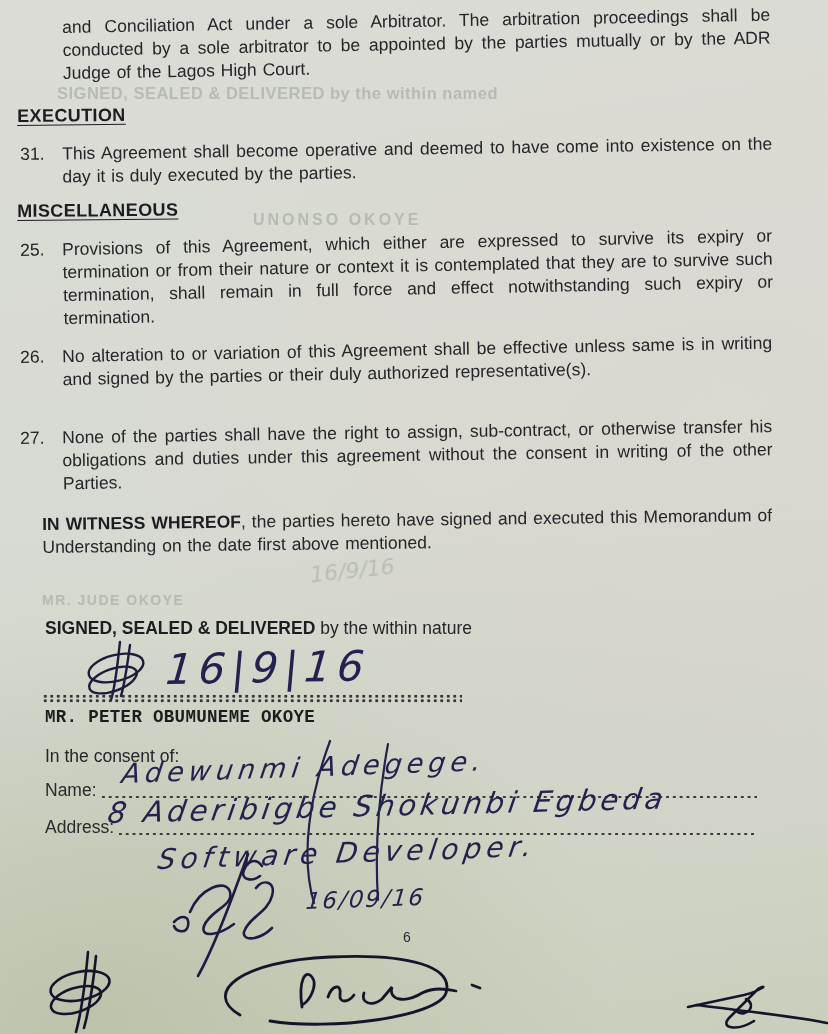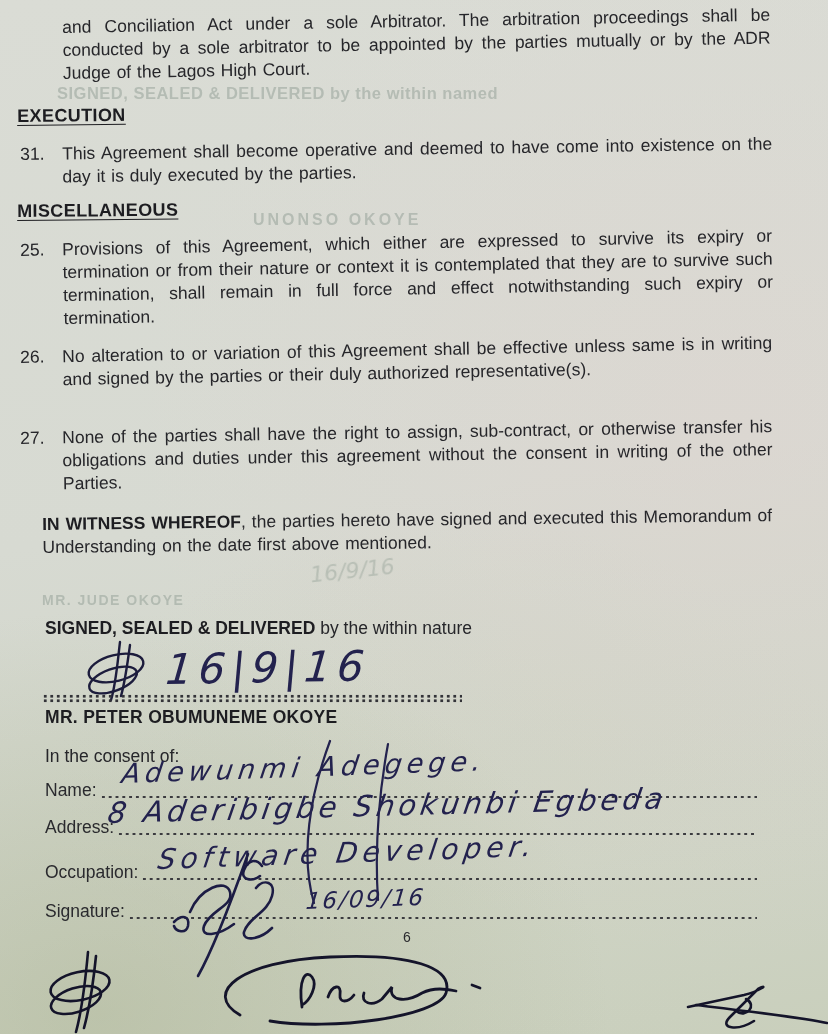--- a/index.html
+++ b/index.html
@@ -83,38 +83,30 @@
       <ellipse cx="33" cy="40" rx="25" ry="11" transform="rotate(-20 33 40)"></ellipse>
       <path d="M40,2 C38,18 36,44 31,60"></path>
       <path d="M50,5 C48,20 45,42 41,56"></path>
     </g>
   </svg>
 
   <div class="ink" style="left:166px;top:645px;font-size:42px;letter-spacing:6px;transform:rotate(-1deg) skewX(-6deg);">16|9|16</div>
 
   <div class="abs dotline" style="left:42px;top:694px;width:420px;"></div>
 
-  <div class="abs boldlead" style="left:45px;top:707px;font-size:17.5px;letter-spacing:.3px;">MR. PETER OBUMUNEME OKOYE</div>
+  <div class="abs boldlead" style="left:45px;top:707px;font-size:17.5px;letter-spacing:.3px;font-family:Liberation Mono, monospace;">MR. PETER OBUMUNEME OKOYE</div>
 
   <div class="abs" style="left:45px;top:746px;font-size:17.5px;">In the consent of:</div>
 
   <div class="abs row" style="left:45px;top:817px;">
     <span class="lbl">Address:</span>
     <span class="dots"></span>
   </div>
   <div class="abs row" style="left:45px;top:780px;">
     <span class="lbl">Name:</span>
-    <span class="dots"></span>
-  </div>
-  <div class="abs row" style="left:45px;top:862px;">
-    <span class="lbl">Occupation:</span>
-    <span class="dots"></span>
-  </div>
-  <div class="abs row" style="left:45px;top:901px;">
-    <span class="lbl">Signature:</span>
     <span class="dots"></span>
   </div>
 
   <div class="ink" style="left:122px;top:758px;font-size:27px;letter-spacing:5px;transform:rotate(-2deg) skewX(-10deg);">Adewunmi Adegege.</div>
   <div class="ink" style="left:108px;top:796px;font-size:29px;letter-spacing:4px;transform:rotate(-1.5deg) skewX(-10deg);">8 Aderibigbe Shokunbi Egbeda</div>
   <div class="ink" style="left:158px;top:843px;font-size:28px;letter-spacing:5px;transform:rotate(-2deg) skewX(-10deg);">Software Developer.</div>
   <div class="ink" style="left:306px;top:888px;font-size:23px;letter-spacing:2px;transform:rotate(-2deg) skewX(-8deg);">16/09/16</div>
 
   <svg class="abs" style="left:270px;top:735px;" width="120" height="175" viewBox="0 0 120 175">
     <path d="M60,6 C40,60 30,120 44,168" fill="none" stroke="#23224e" stroke-width="2.2" stroke-linecap="round"></path>

